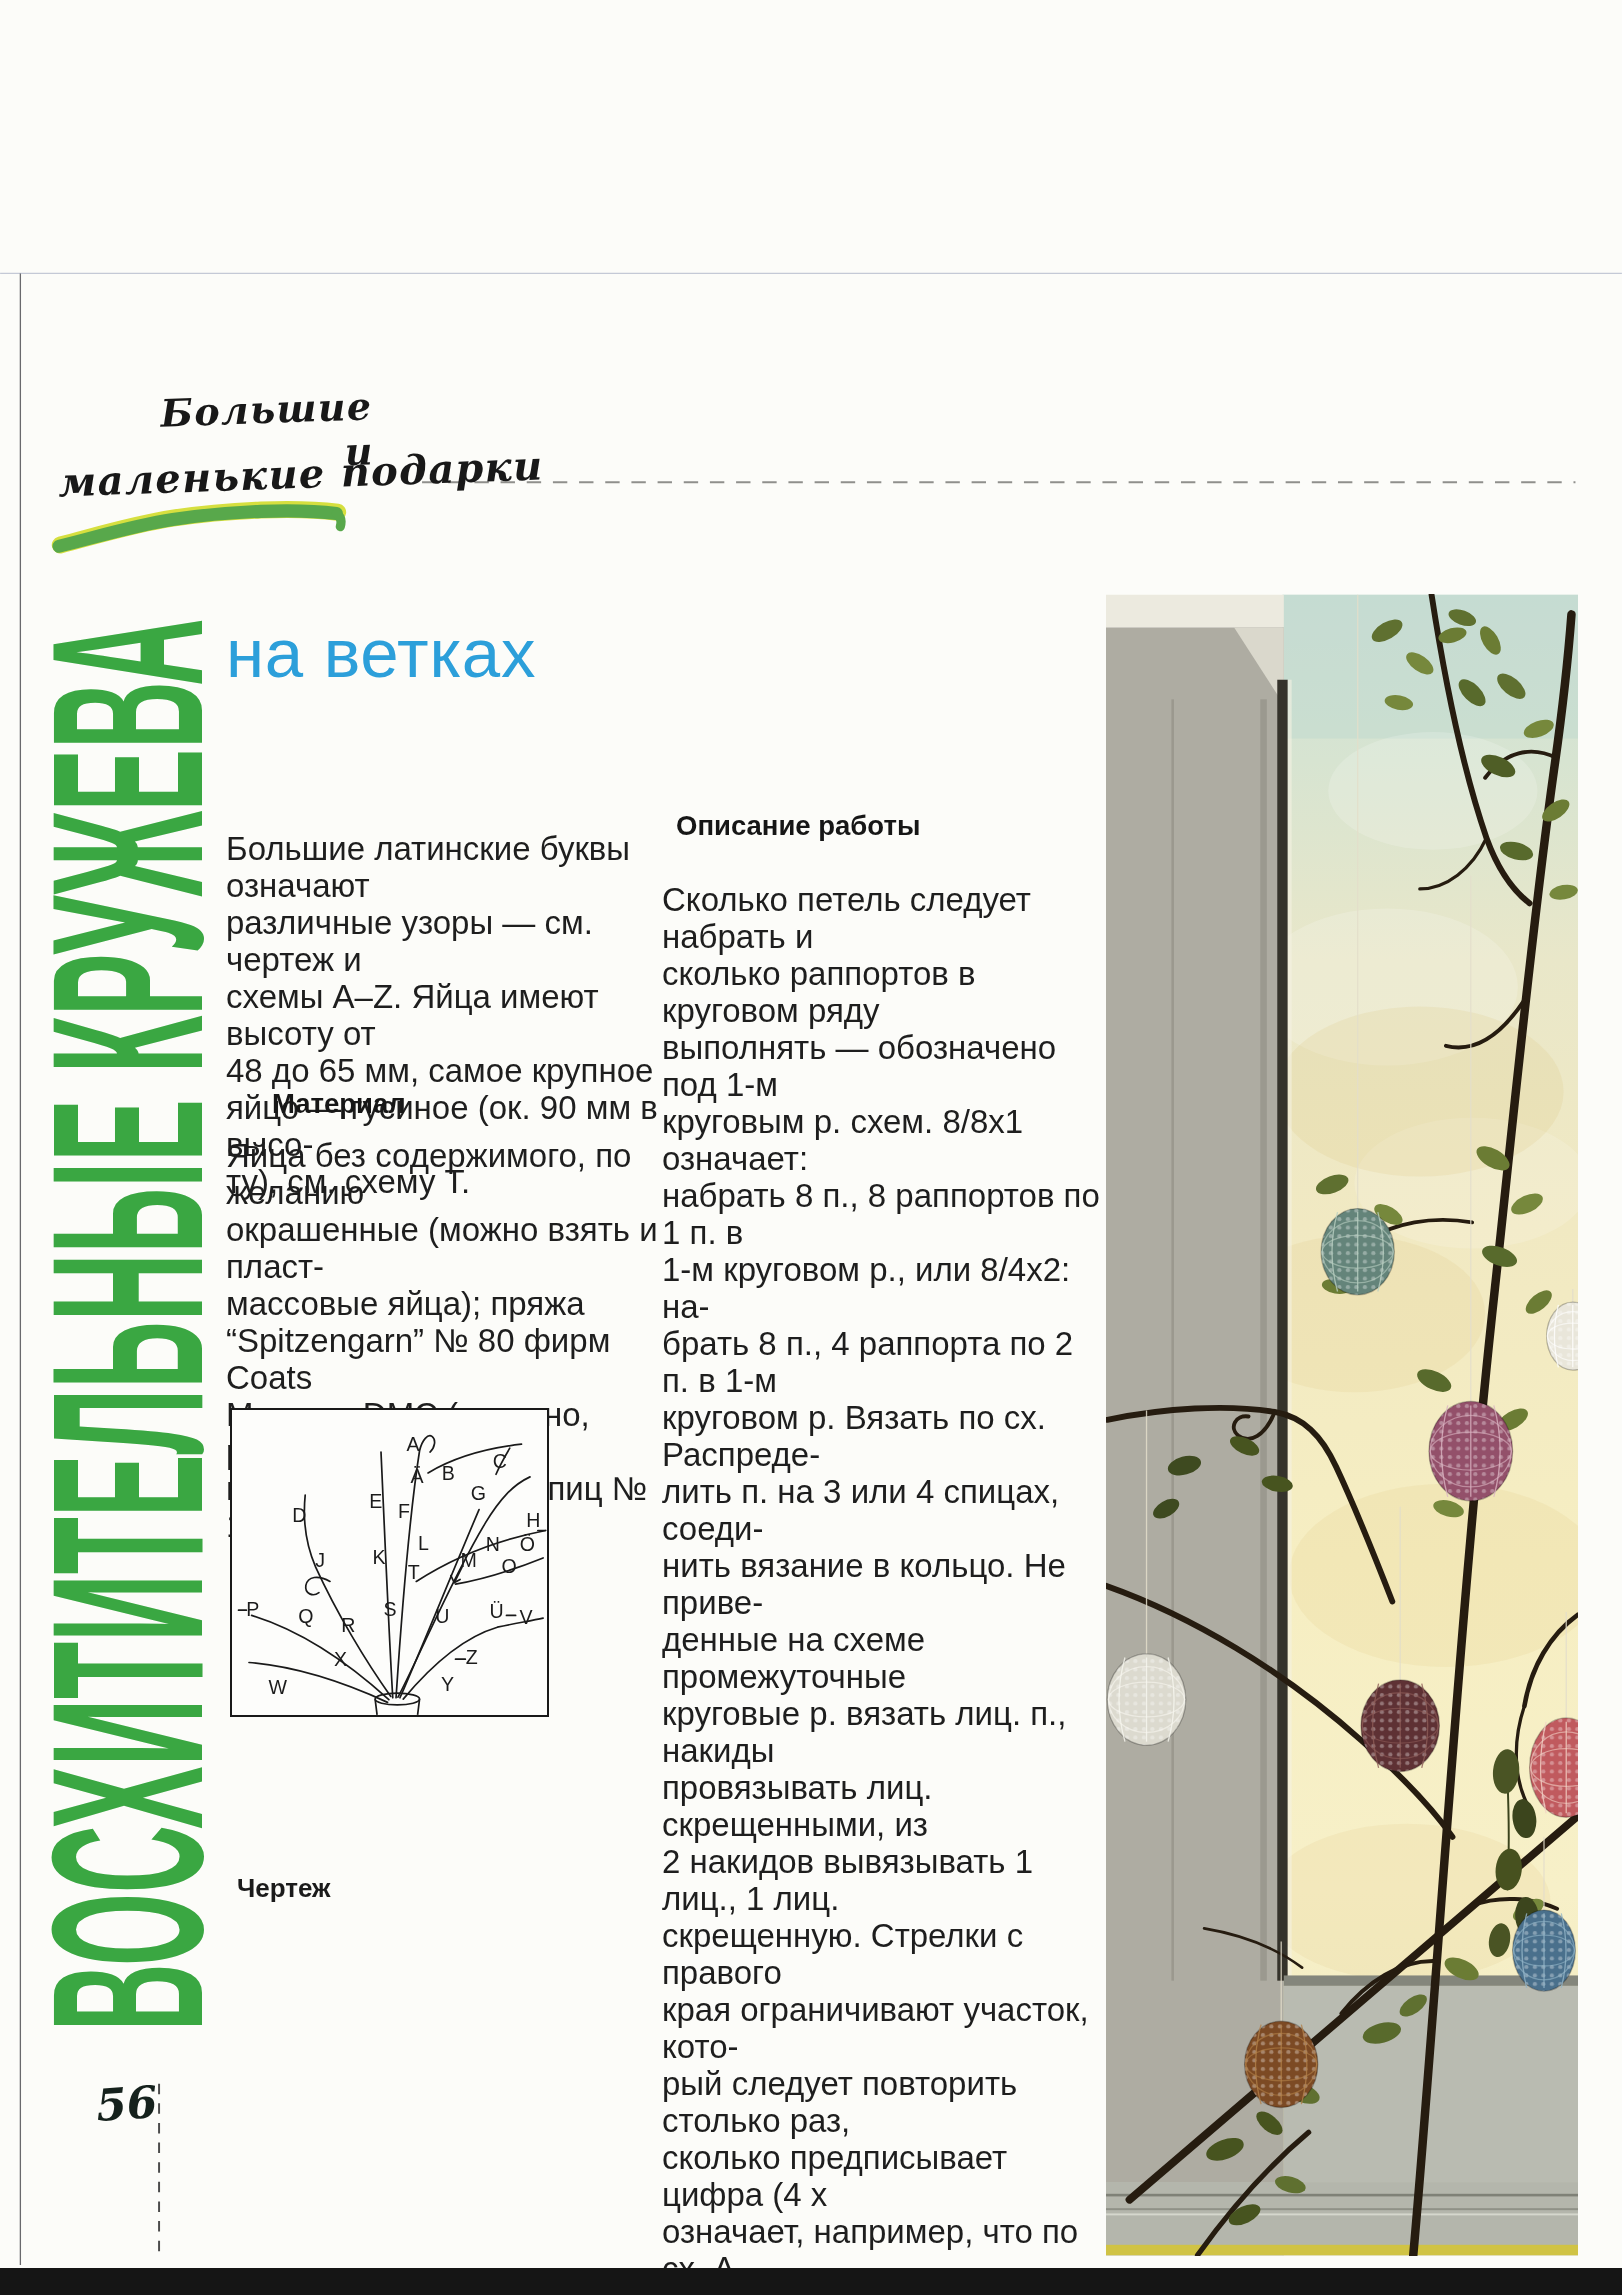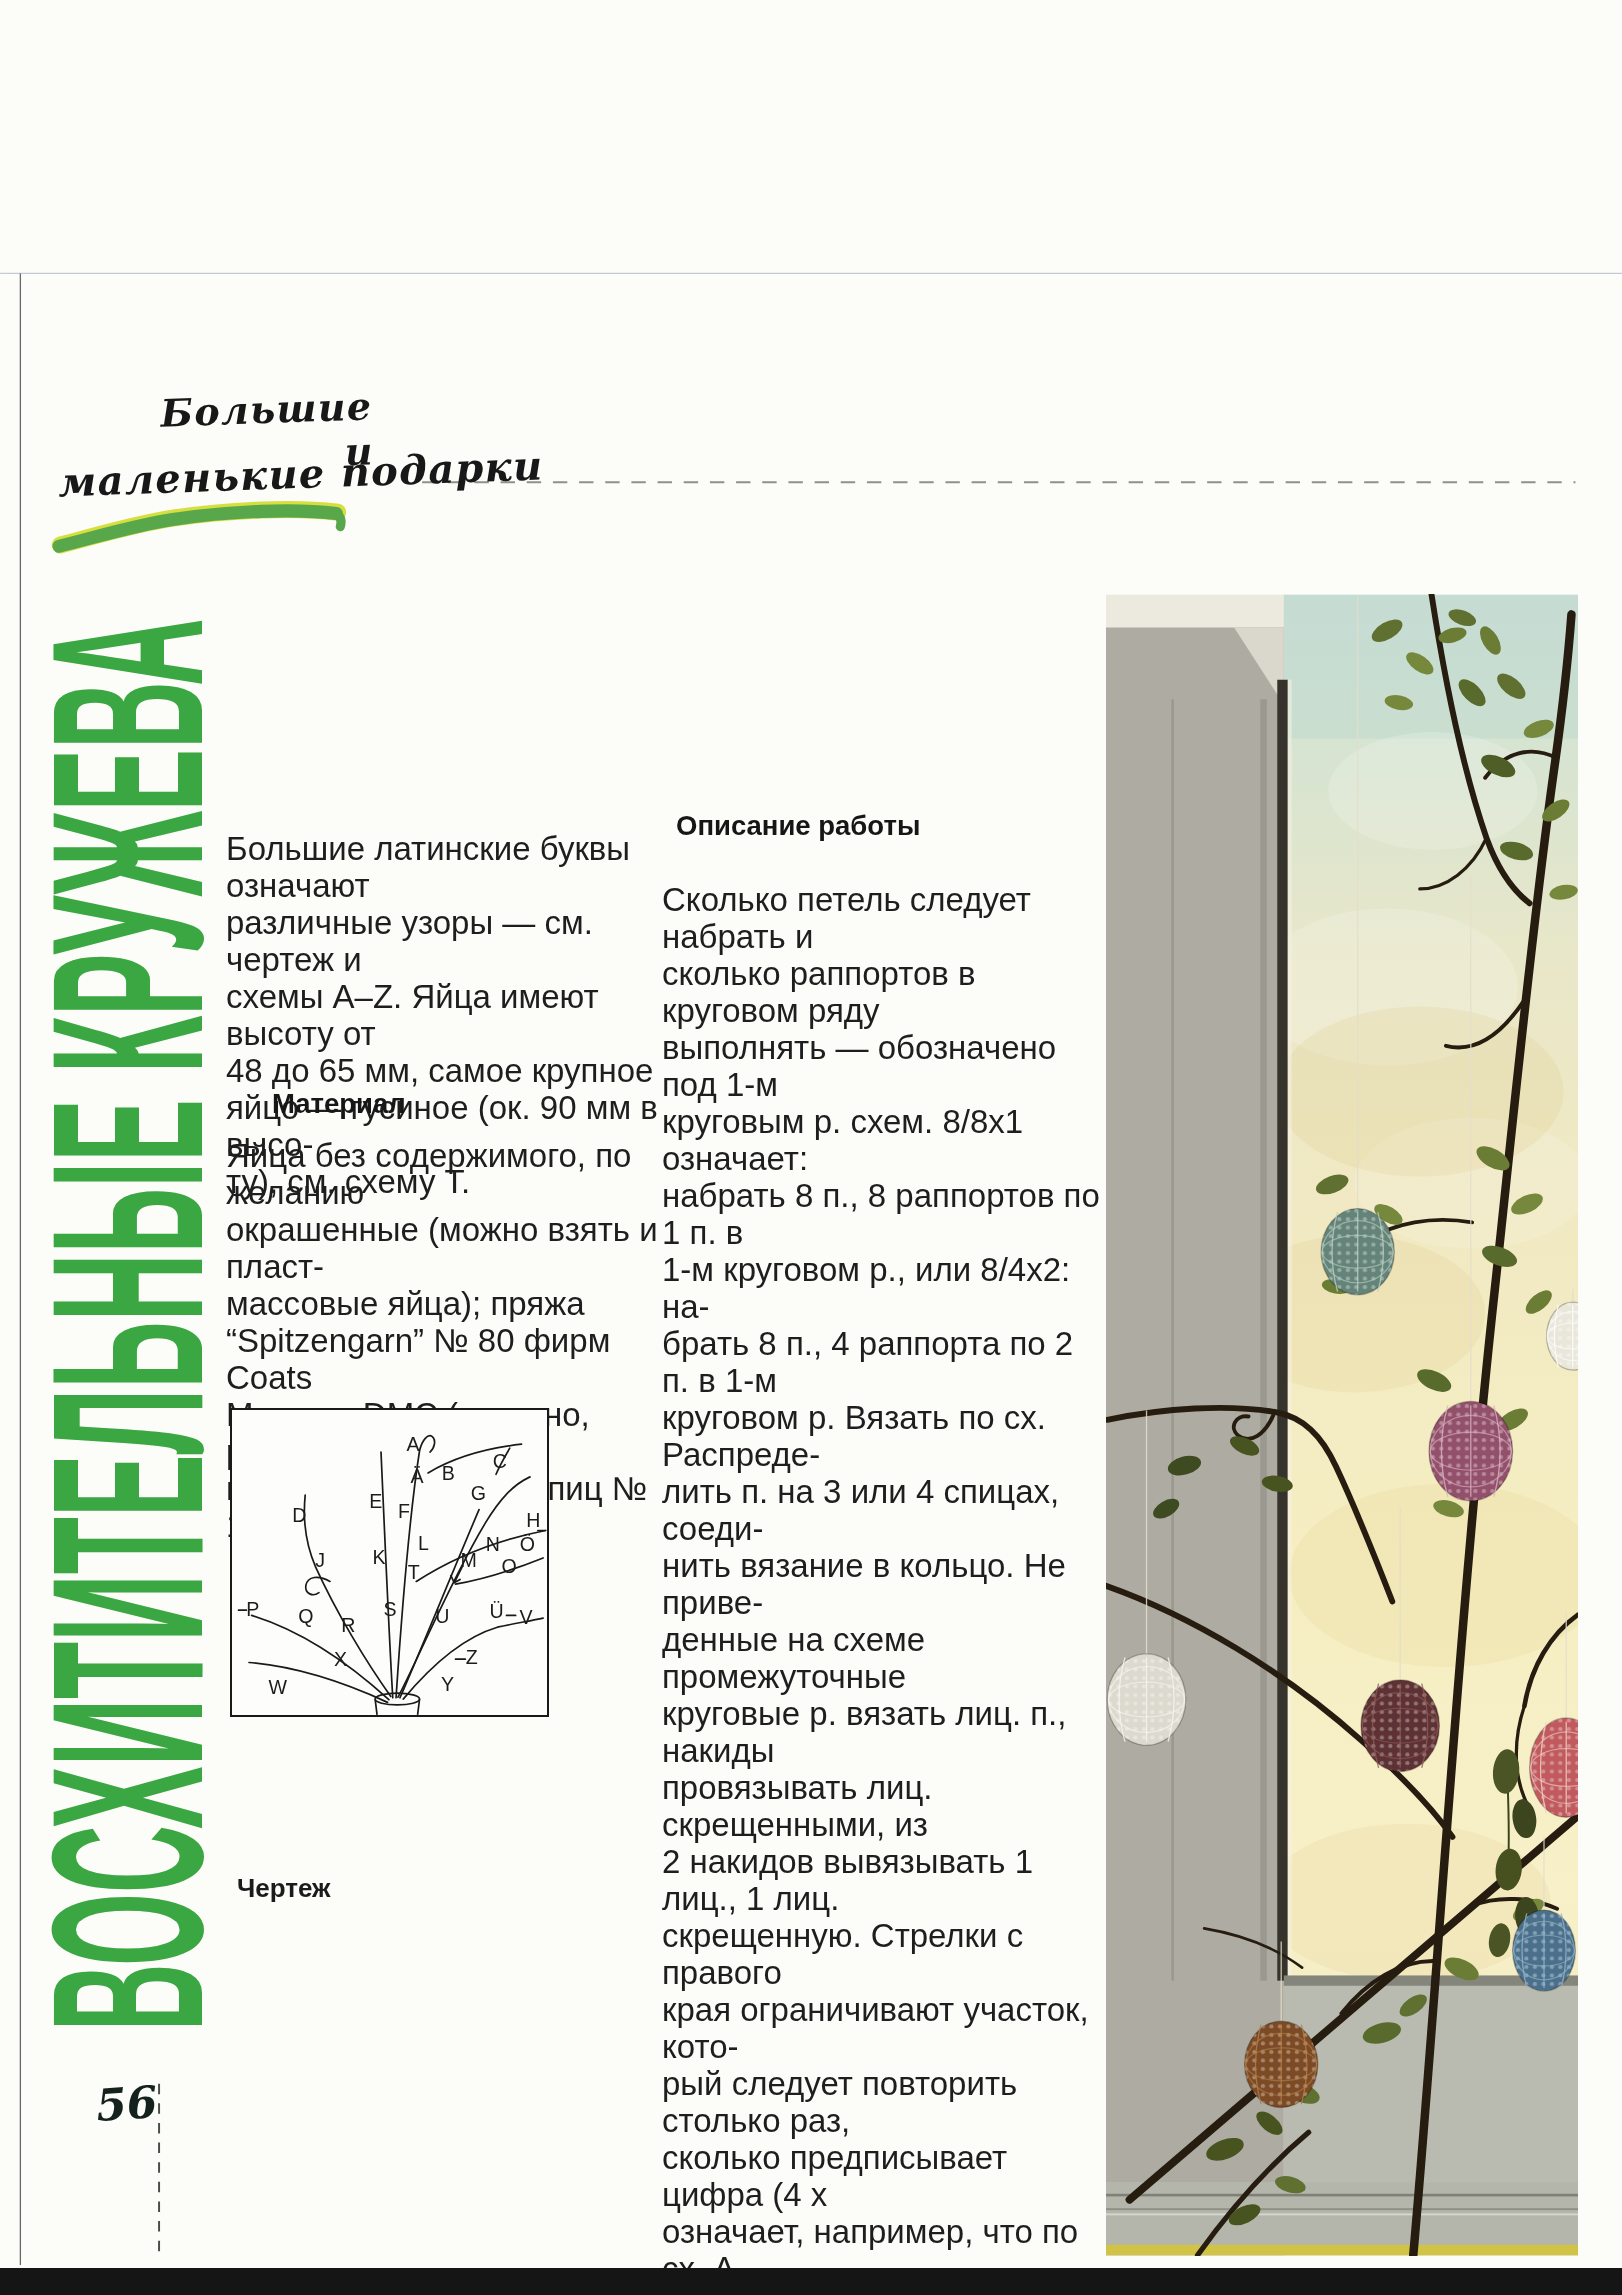--- a/index.html
+++ b/index.html
@@ -51,20 +51,21 @@
     <path d="M 90,835 C 150,820 205,803 264,794 C 352,781 452,777 514,785" stroke="#58a84b" stroke-width="20"></path>
     <path d="M 514,785 q 10,6 6,20" stroke="#58a84b" stroke-width="14"></path>
   </g>
   <text transform="translate(308,3105) rotate(-90)" font-family="Liberation Sans, sans-serif" font-weight="bold" font-size="330" textLength="2160" lengthAdjust="spacingAndGlyphs" fill="#3aa742">ВОСХИТИТЕЛЬНЫЕ КРУЖЕВА</text>
 </svg>
 
 <div id="rubric1" class="abs rubric-line">Большие и</div>
 <div id="rubric2" class="abs rubric-line">маленькие подарки</div>
 
 <div id="title" class="abs" style="color: rgb(44, 159, 218);">
+  <div>на ветках</div>
 </div>
 
 <div id="intro" class="abs col">Большие латинские буквы означают
 различные узоры — см. чертеж и
 схемы A–Z. Яйца имеют высоту от
 48 до 65 мм, самое крупное
 яйцо — гусиное (ок. 90 мм в высо-
 ту), см. схему T.</div>
 <div id="material-h" class="abs h2">Материал</div>
 <div id="material-t" class="abs col">Яйца без содержимого, по желанию

